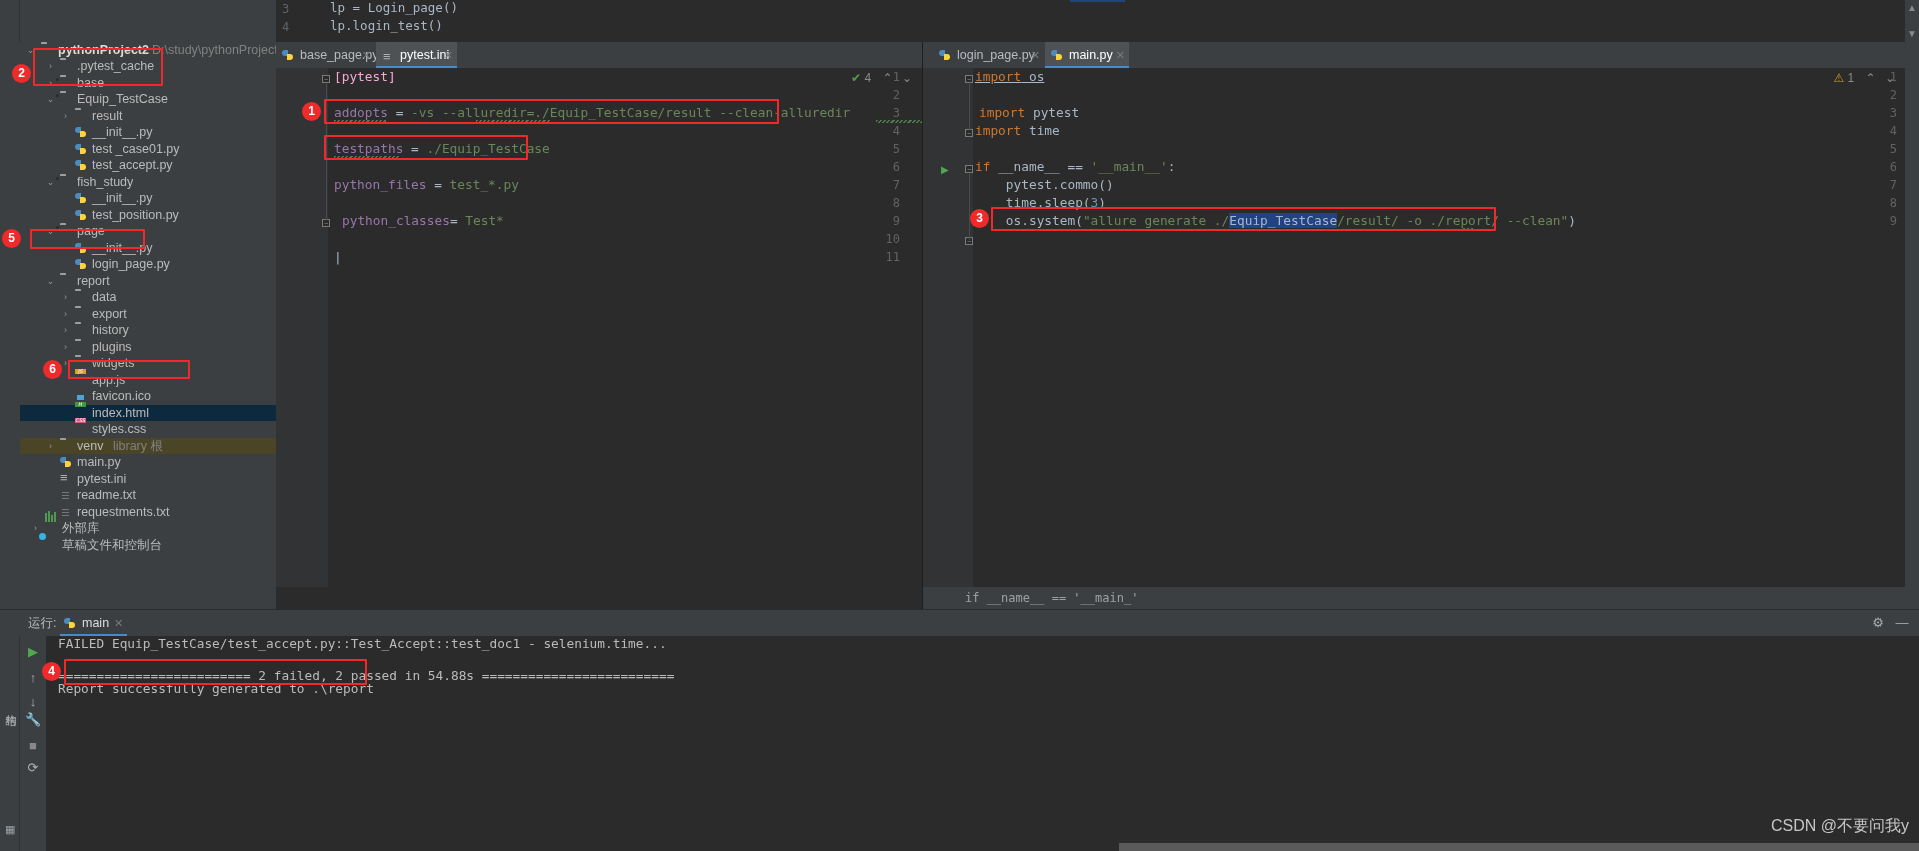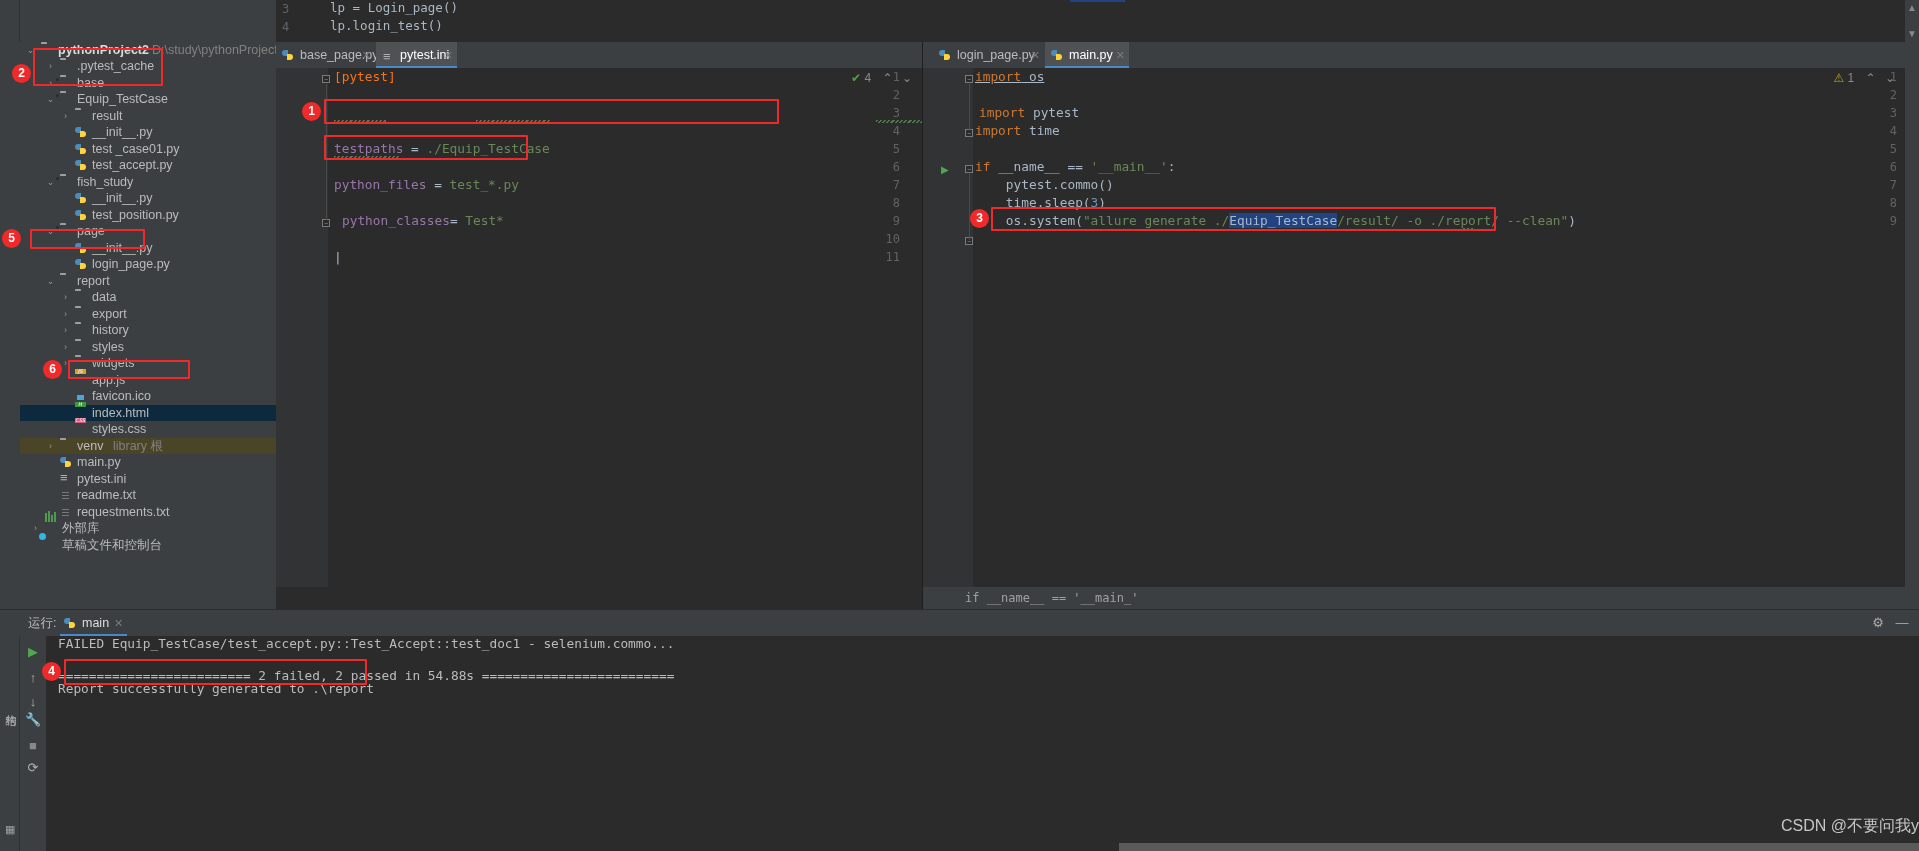--- a/index.html
+++ b/index.html
@@ -184,21 +184,21 @@
     font-size: 7px; line-height: 7px; text-align: center; background: #2b2b2b;
   }
   .indentline { position: absolute; width: 1px; background: #4a4a4a; }
   .code {
     position: absolute; font-family: "DejaVu Sans Mono", monospace; font-size: 12.8px;
     line-height: 18px; white-space: pre; color: #a9b7c6;
   }
   .k { color: #cc7832; }      
   .s { color: #6a8759; }      
   .n { color: #6897bb; }      
-  .sec { color: #f97316; }    
+  .sec { color: #f9a8d4; }    
   .key { color: #9876aa; }
   .op { color: #a9b7c6; }
   .highlight-sel { background: #214283; color: #a9b7c6; }
   .squiggle {
     position: absolute; height: 3px;
     background-image: repeating-linear-gradient(135deg, #4e7a4e 0 1.5px, transparent 1.5px 3px);
   }
 
   .inspect-widget {
     position: absolute; font-size: 12px; color: #8a8a8a;
@@ -264,21 +264,21 @@
   }
   .console {
     position: absolute; left: 46px; top: 26px; right: 0; bottom: 0; background: #2b2b2b;
     overflow: hidden;
   }
   .cline {
     position: absolute; left: 12px; font-family: "DejaVu Sans Mono", monospace;
     font-size: 12.8px; color: #bbbbbb; white-space: pre; line-height: 18px;
   }
   .watermark {
-    position: absolute; right: 0; bottom: 14px; font-size: 16px; color: #cfcfcf;
+    position: absolute; right: 10px; bottom: 14px; font-size: 16px; color: #cfcfcf;
     font-family: "Liberation Sans", sans-serif; opacity: .95;
   }
   .bottom-scroll {
     position: absolute; right: 0; bottom: 0; height: 8px; width: 800px; background: #5a5a5a;
   }
 
   
   .redbox {
     position: absolute; border: 2px solid #f02a2a; pointer-events: none; border-radius: 1px;
   }
@@ -387,21 +387,21 @@
           <span class="lbl" style="left:72px">export</span>
         </div>
         <div class="row">
           <span class="arrow" style="left:41px">›</span>
           <span style="position:absolute;left:55px;top:0"><span class="ico folder"></span></span>
           <span class="lbl" style="left:72px">history</span>
         </div>
         <div class="row">
           <span class="arrow" style="left:41px">›</span>
           <span style="position:absolute;left:55px;top:0"><span class="ico folder"></span></span>
-          <span class="lbl" style="left:72px">styles</span>
+          <span class="lbl" style="left:72px">plugins</span>
         </div>
         <div class="row">
           <span class="arrow" style="left:41px">›</span>
           <span style="position:absolute;left:55px;top:0"><span class="ico folder"></span></span>
           <span class="lbl" style="left:72px">widgets</span>
         </div>
         <div class="row">
           <span style="position:absolute;left:55px;top:0"><span class="ico docico js"><i class="tag">JS</i></span></span>
           <span class="lbl" style="left:72px">app.js</span>
         </div>
@@ -490,20 +490,21 @@
             <span class="ln" style="top: 162px; right: 22px;">10</span>
             <span class="ln" style="top: 180px; right: 22px;">11</span>
           </div>
 
         <span class="foldbox" style="left:46px;top:7px;">−</span>
         <span class="foldbox" style="left:46px;top:151px;">−</span>
         <div class="indentline" style="left:50px;top:16px;height:136px;"></div>
 
         <div class="code" style="left:58px;top:0px;"><span class="sec">[pytest]</span></div>
 
+        <div class="code" style="left:58px;top:36px;"><span class="key">addopts</span><span class="op"> = </span><span class="s">-vs --alluredir=./Equip_TestCase/result --clean-alluredir</span></div>
         <div class="squiggle" style="left:58px;top:52px;width:52px;"></div>
         <div class="squiggle" style="left:200px;top:52px;width:75px;"></div>
         <div class="squiggle" style="left:600px;top:52px;width:68px;"></div>
 
         <div class="code" style="left:58px;top:72px;"><span class="key">testpaths</span><span class="op"> = </span><span class="s">./Equip_TestCase</span></div>
         <div class="squiggle" style="left:58px;top:88px;width:65px;"></div>
 
         <div class="code" style="left:58px;top:108px;"><span class="key">python_files</span><span class="op"> = </span><span class="s">test_*.py</span></div>
 
         <div class="code" style="left:66px;top:144px;"><span class="key">python_classes</span><span class="op">= </span><span class="s">Test*</span></div>
@@ -596,21 +597,21 @@
     <div class="run-toolbar">
       <span class="tb" style="top:8px;color:#4fa84f;">▶</span>
       <span class="tb" style="top:34px;color:#b0b0b0;">↑</span>
       <span class="tb" style="top:58px;color:#b0b0b0;">↓</span>
       <span class="tb" style="top:76px;color:#b9b9b9;">🔧</span>
       <span class="tb" style="top:102px;color:#888;">■</span>
       <span class="tb" style="top:124px;color:#b0b0b0;">⟳</span>
     </div>
 
     <div class="console">
-      <div class="cline" style="top:-1px;">FAILED Equip_TestCase/test_accept.py::Test_Accept::test_doc1 - selenium.commo...</div>
+      <div class="cline" style="top:-1px;">FAILED Equip_TestCase/test_accept.py::Test_Accept::test_doc1 - selenium.time...</div>
       <div class="cline" style="top:31px;">========================= 2 failed, 2 passed in 54.88s =========================</div>
       <div class="cline" style="top:44px;">Report successfully generated to .\report</div>
       <div class="watermark">CSDN @不要问我y</div>
       <div class="bottom-scroll"></div>
     </div>
   </div>
 
   <div class="redbox" style="left:33px;top:48px;width:130px;height:38px;"></div>
   <div class="badge" style="left:12px;top:64px;">2</div>
 

